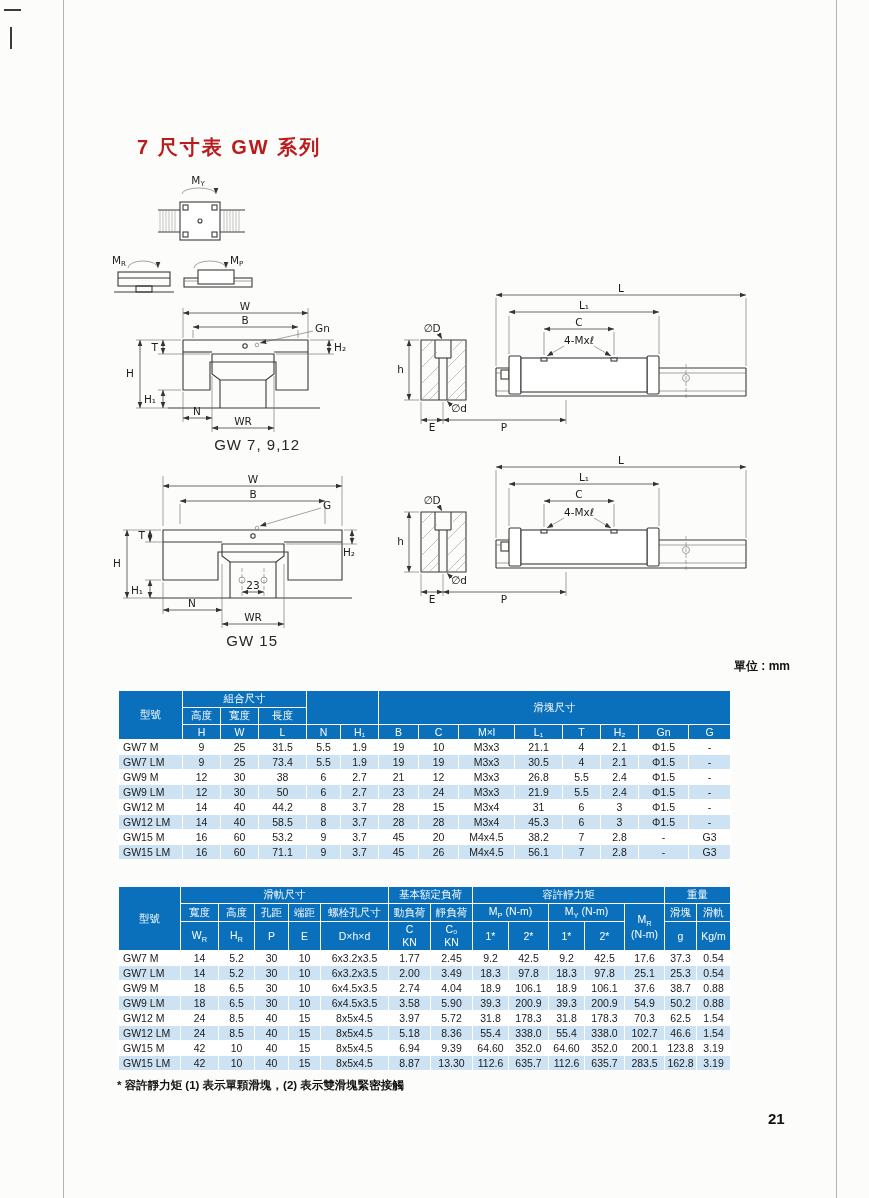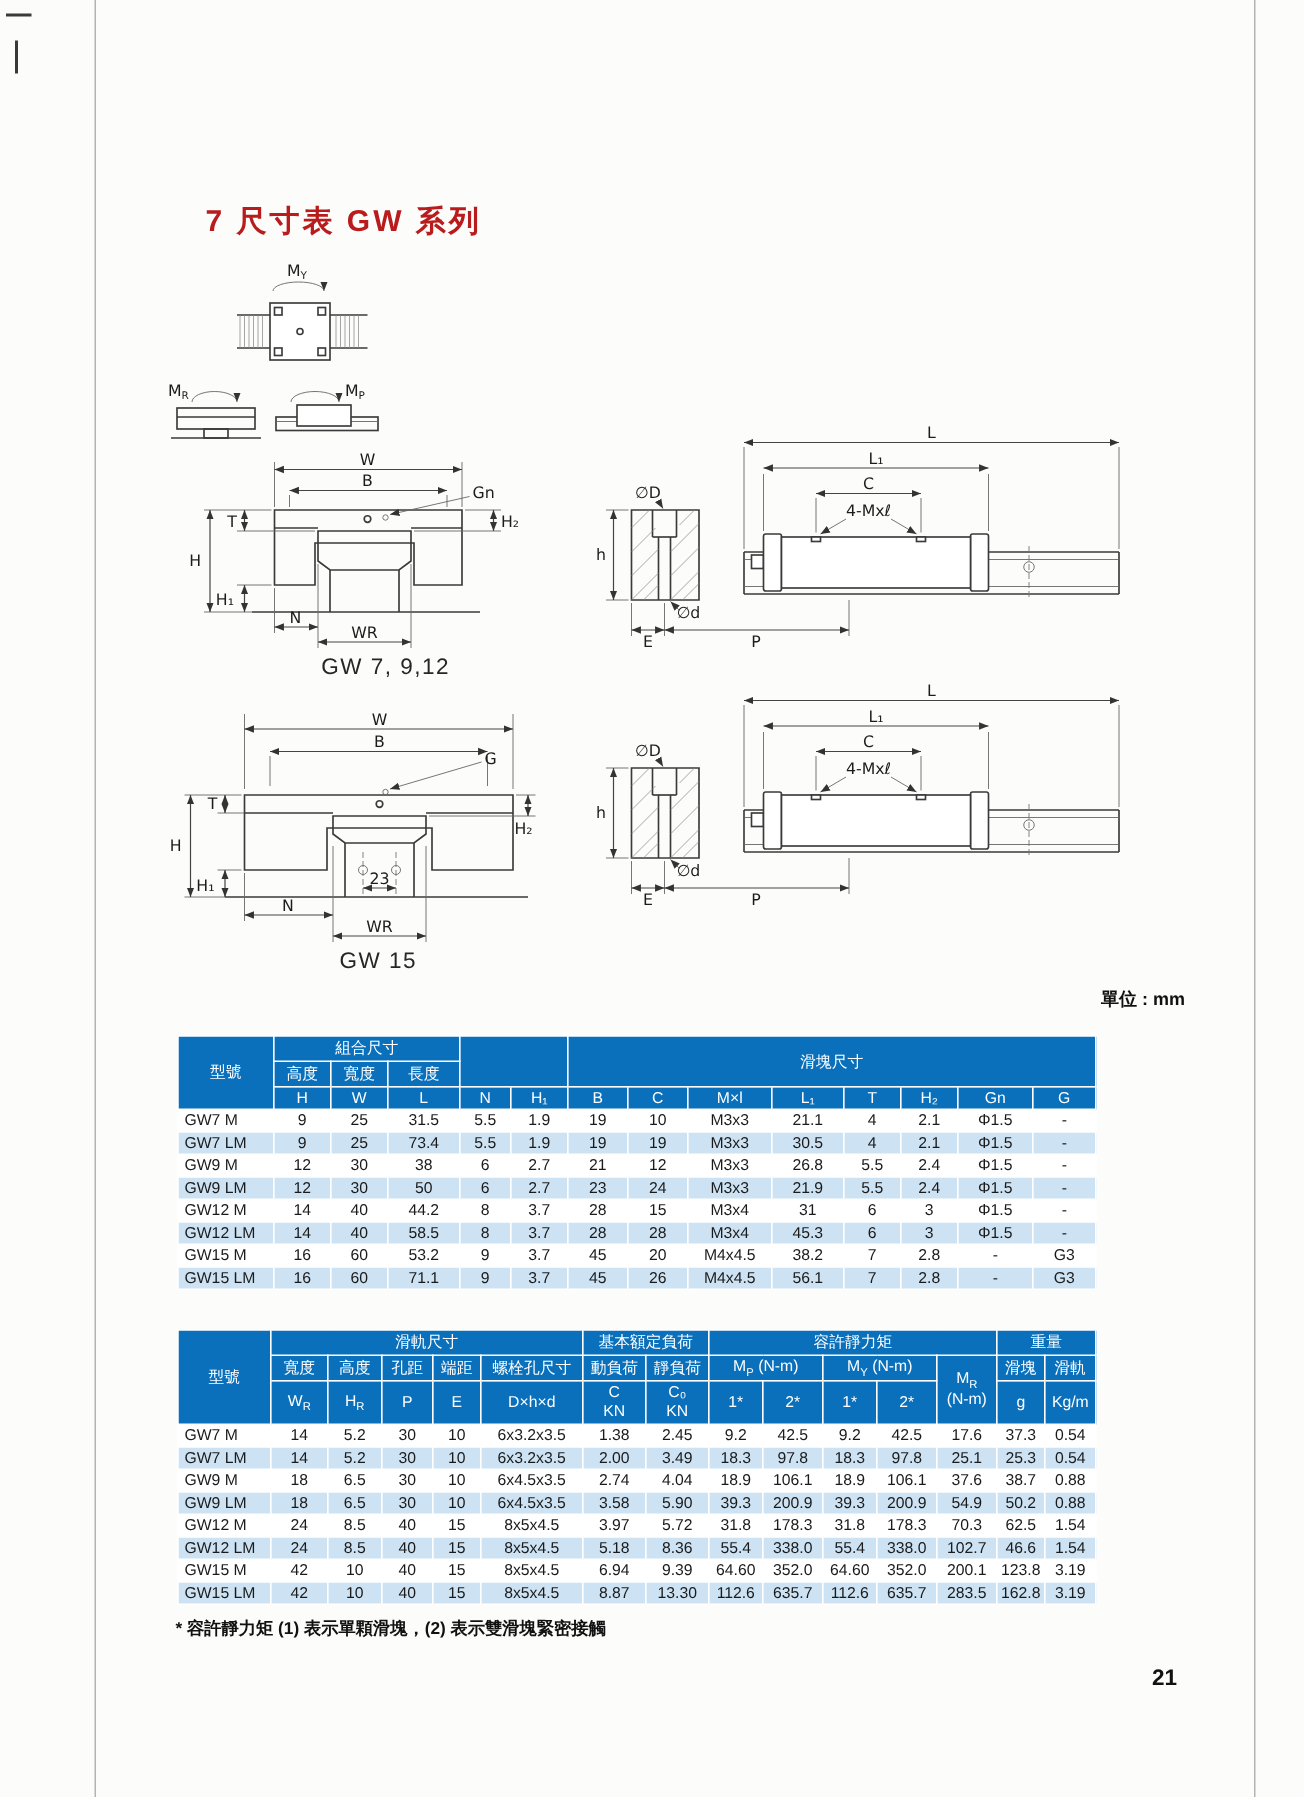--- a/index.html
+++ b/index.html
@@ -655,21 +655,21 @@
     </tr>
   </thead>
   <tbody>
       <tr>
         <td class="model">GW7 M</td>
         <td class="val">14</td>
         <td class="val">5.2</td>
         <td class="val">30</td>
         <td class="val">10</td>
         <td class="val">6x3.2x3.5</td>
-        <td class="val">1.38</td>
+        <td class="val">1.77</td>
         <td class="val">2.45</td>
         <td class="val">9.2</td>
         <td class="val">42.5</td>
         <td class="val">9.2</td>
         <td class="val">42.5</td>
         <td class="val">17.6</td>
         <td class="val">37.3</td>
         <td class="val">0.54</td>
       </tr>
       <tr>

